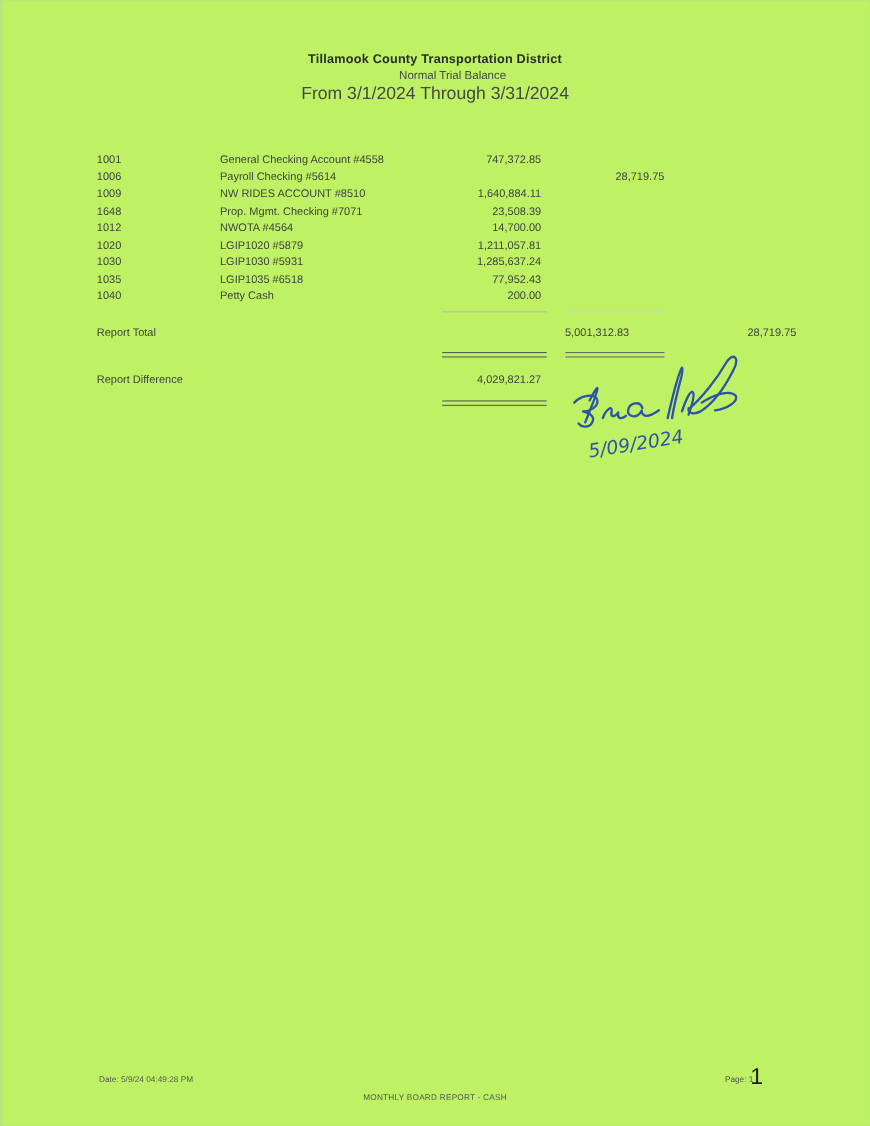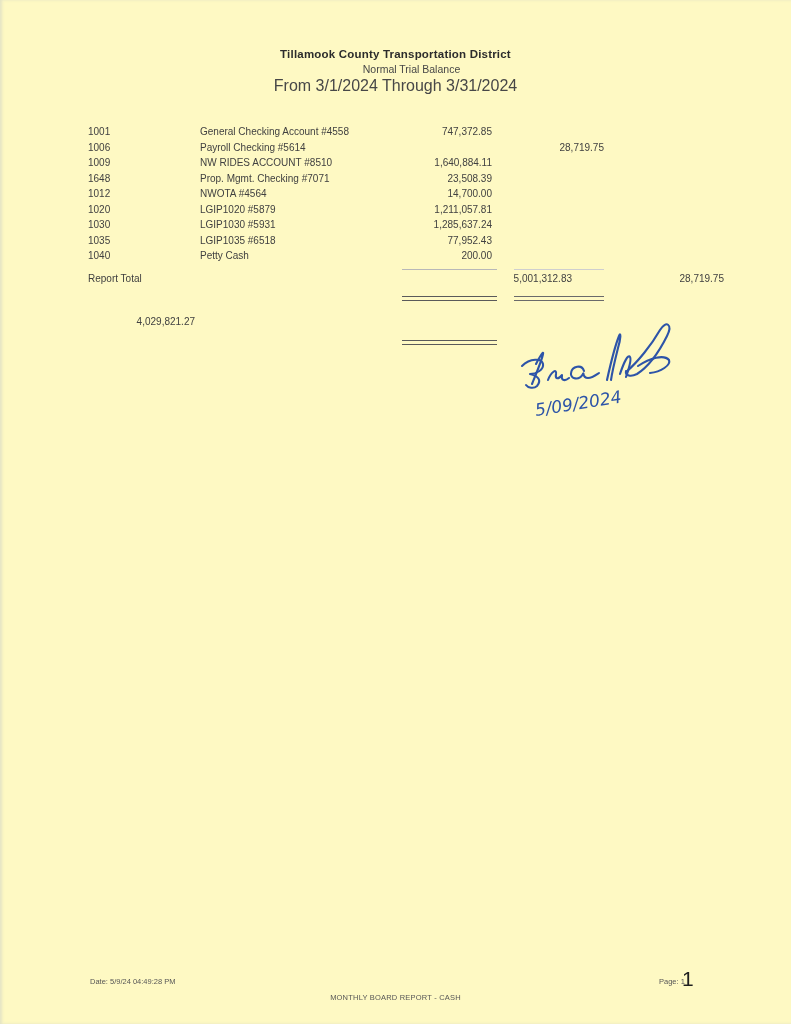--- a/index.html
+++ b/index.html
@@ -3,48 +3,48 @@
 <meta charset="utf-8">
 <style>
   html,body{margin:0;padding:0;}
   body{
     width:791px;height:1024px;
     background:#e9e9e9;
     font-family:"Liberation Sans","DejaVu Sans",sans-serif;
   }
   .page{
     position:relative;width:791px;height:1024px;
-    background:#fef9c3;overflow:hidden;
+    background:#bef264;overflow:hidden;
     color:#3e3e3e;
     box-shadow:inset 2px 0 3px rgba(180,190,200,.35);
   }
   
   .rpt-header{position:absolute;top:48px;left:0;width:100%;text-align:center;}
   .rpt-title{font-size:11.5px;font-weight:bold;color:#2c2c2c;letter-spacing:.2px;}
   .rpt-sub{font-size:10.5px;margin-top:3px;color:#474747;padding-left:32px;}
   .rpt-range{font-size:16px;margin-top:2px;color:#474747;}
   
   .tbl{position:absolute;left:88px;top:112px;width:516px;font-size:10px;color:#414141;}
   .row{display:grid;grid-template-columns:112px 190px 107px 107px;align-items:baseline;}
   .hdr-row{height:17px;}
   .hul{display:inline-block;border-bottom:1px solid #9b9b9b;padding-bottom:3px;}
   .hul.code{width:80px;}
   .hul.title{width:185px;}
   .hdr-num{padding-left:13px;}
   .hdr-num .hul{width:80px;}
   .hdr-credit{padding-left:16px;}
   .hdr-credit .hul{width:91px;border-bottom-color:#c4c4c4;}
-  .body-rows{margin-top:12px;}
+  .body-rows{margin-top:26px;}
   .body-rows .row{height:15.5px;line-height:15.5px;}
   .num{text-align:right;padding-right:5px;}
   .numc{text-align:right;}
   .rule-row{margin-top:5px;height:2px;}
   .sgl{border-top:1px solid #b8b8b8;height:1px;margin-left:12px;}
   .sglc{border-top:1px solid #cfcfcf;height:1px;margin-left:17px;}
-  .total-row{height:15px;line-height:15px;gap:40px;}
+  .total-row{margin-top:10px;height:15px;line-height:15px;gap:40px;}
   .label-span{grid-column:1 / 3;color:#3e3e3e;}
   .dbl-row{margin-top:10px;height:4px;}
   .dbl{height:3px;border-top:1px solid #5a5a5a;border-bottom:1px solid #5a5a5a;margin-left:12px;}
   .dblc{height:3px;border-top:1px solid #6a6a6a;border-bottom:1px solid #6a6a6a;margin-left:17px;}
   .diff-row{margin-top:14px;height:15px;line-height:15px;}
   .diff-rule{margin-top:11px;height:4px;}
   
   .sig{position:absolute;left:512px;top:316px;width:170px;height:118px;}
   
   .footer{position:absolute;left:0;top:977px;width:100%;font-size:7.5px;color:#565656;}
@@ -138,20 +138,21 @@
     </div>
 
     <div class="row dbl-row">
       <div></div>
         <div></div>
       <div class="dbl"></div>
       <div class="dblc"></div>
     </div>
 
     <div class="row diff-row">
+      <div class="label-span">Report Difference</div>
       <div class="num">4,029,821.27</div>
       <div class="numc"></div>
     </div>
 
     <div class="row diff-rule">
       <div></div>
         <div></div>
       <div class="dbl"></div>
       <div></div>
     </div>

